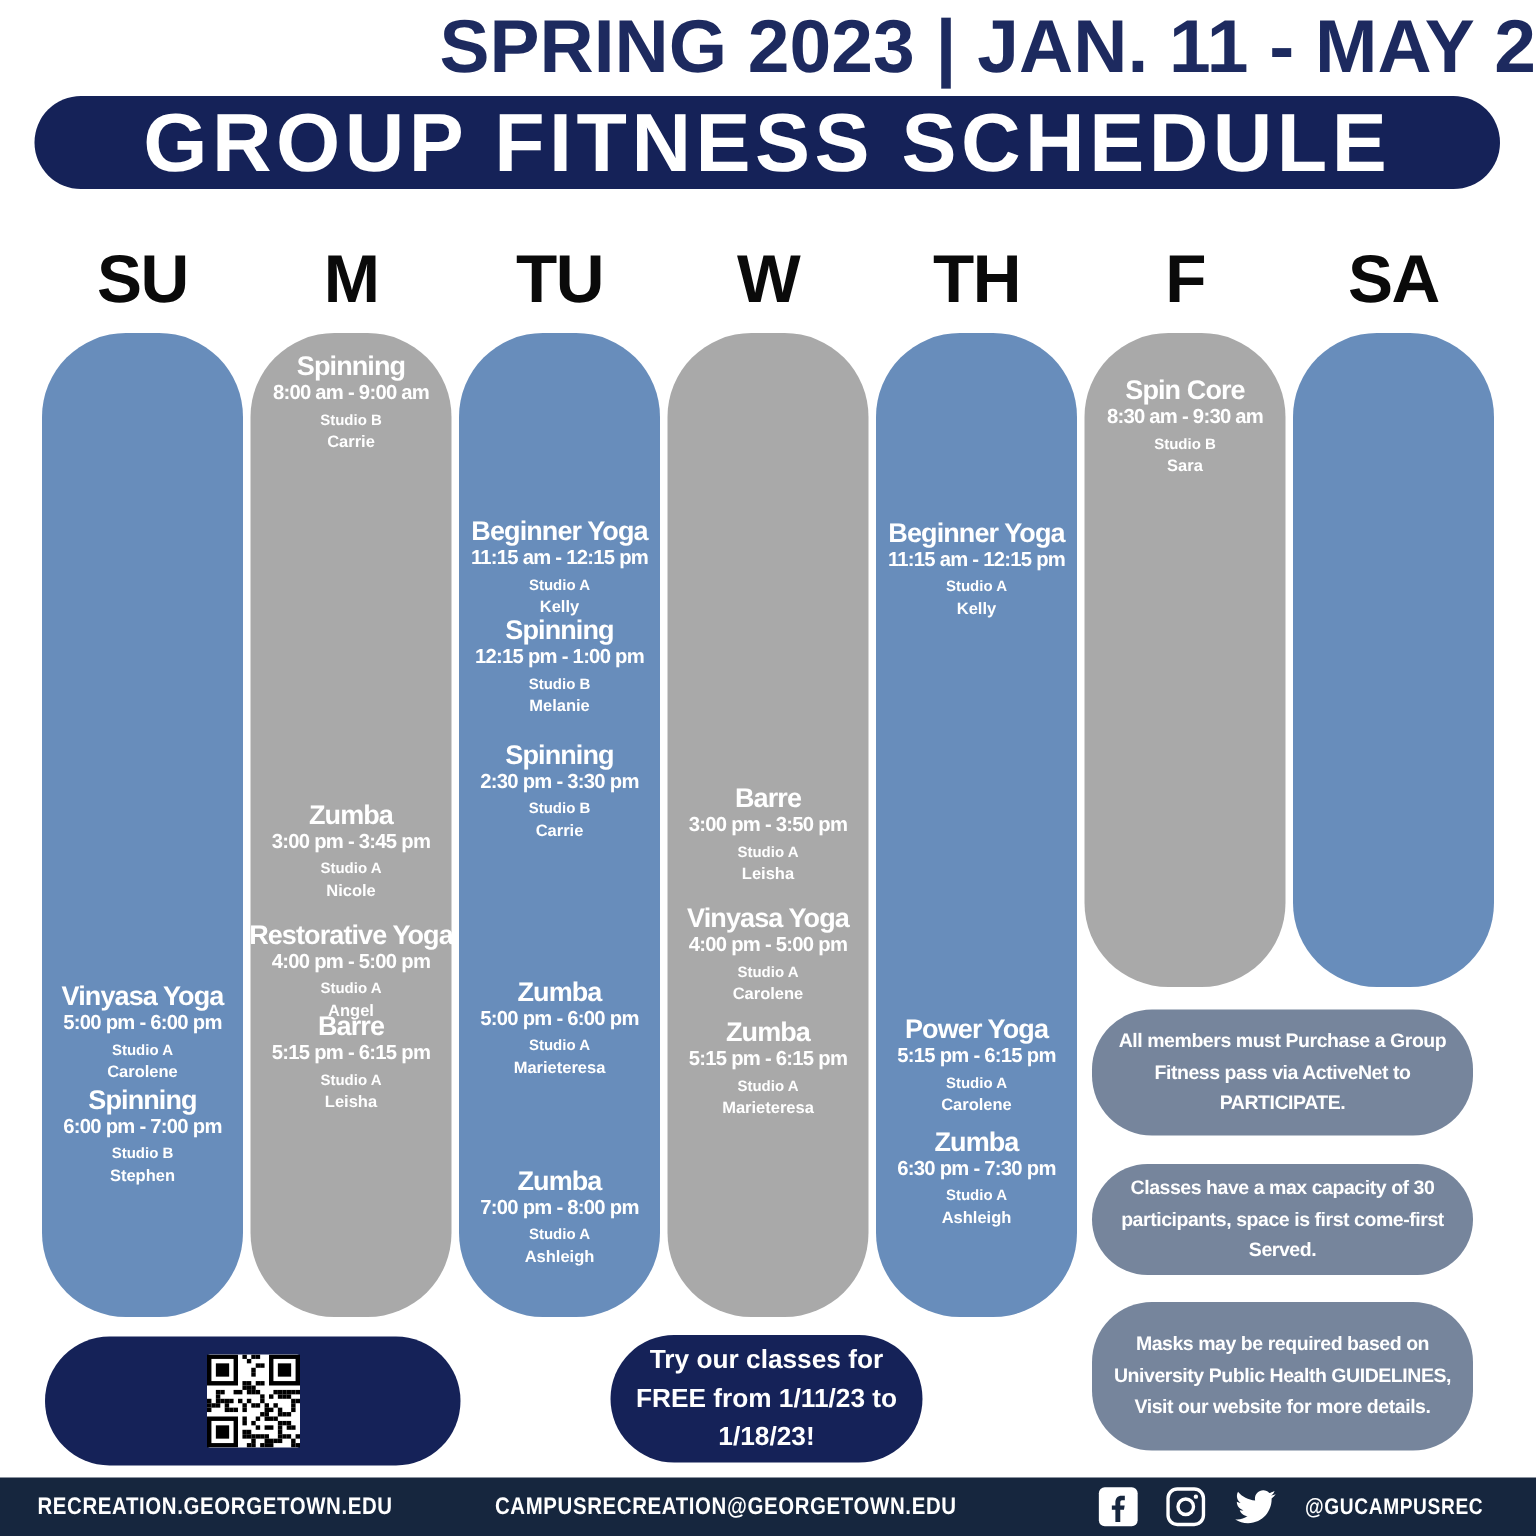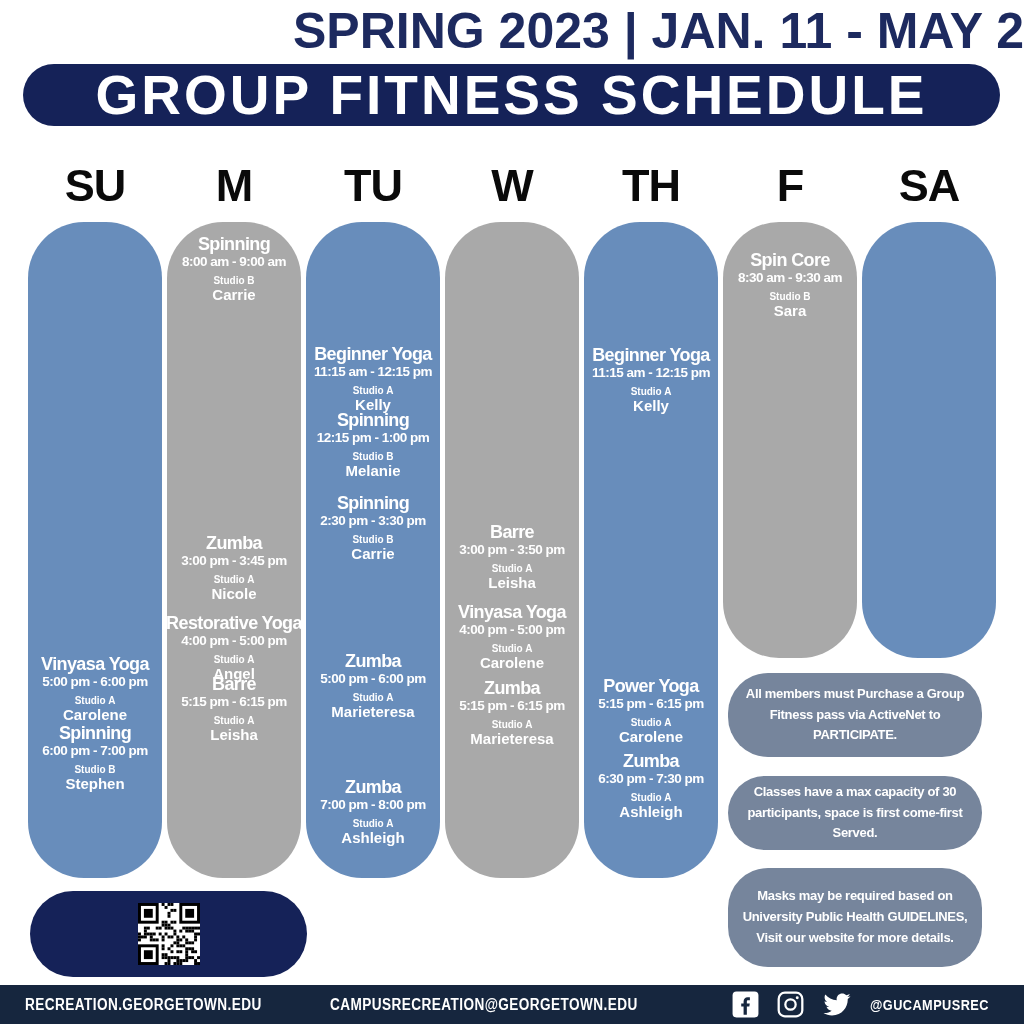--- a/index.html
+++ b/index.html
@@ -17,21 +17,21 @@
              color:#0a0a0a;text-align:center;letter-spacing:-1px;}
   
   .day-col{position:absolute;top:222px;border-radius:56px;}
   .day-col.blue{background:var(--column-blue,#688dbb);}
   .day-col.gray{background:var(--column-gray,#a9a9a9);}
   .cls{position:absolute;left:-8px;right:-8px;text-align:center;color:#fff;}
   .cls div{white-space:nowrap;}
   .cls .n{font-size:18px;font-weight:bold;line-height:19px;letter-spacing:-0.6px;}
   .cls .t{font-size:13.5px;font-weight:bold;line-height:16px;letter-spacing:-0.5px;}
   .cls .s{font-size:10px;font-weight:bold;line-height:14px;margin-top:4px;}
-  .cls .i{font-size:15px;font-weight:bold;line-height:14px;}
+  .cls .i{font-size:11px;font-weight:bold;line-height:14px;}
   
   .info-pill{position:absolute;left:728px;width:254px;background:var(--info-pill,#76859c);
              border-radius:40px;color:#fff;display:flex;align-items:center;justify-content:center;
              text-align:center;font-size:13px;font-weight:bold;line-height:1.6;
              letter-spacing:-0.3px;white-space:pre-line;box-sizing:border-box;padding:0 6px;}
   
   .promo{position:absolute;background:var(--navy,#152258);color:#fff;font-weight:bold;
          display:flex;align-items:center;justify-content:center;text-align:center;box-sizing:border-box;}
   .promo .lines{white-space:pre-line;font-size:17.5px;line-height:1.45;}
   .purchase-pill{left:30px;top:891px;width:277px;height:86px;border-radius:43px;gap:10px;padding:0 14px;}
@@ -323,20 +323,25 @@
           <rect x="14" y="0" width="7" height="7" fill="#000"></rect>
           <rect x="15" y="1" width="5" height="5" fill="#fff"></rect>
           <rect x="16" y="2" width="3" height="3" fill="#000"></rect>
           <rect x="0" y="14" width="7" height="7" fill="#000"></rect>
           <rect x="1" y="15" width="5" height="5" fill="#fff"></rect>
           <rect x="2" y="16" width="3" height="3" fill="#000"></rect>
         </svg>
     </div>
   </div>
 
+  <div class="promo free-pill">
+    <div class="lines">Try our classes for
+FREE from 1/11/23 to
+1/18/23!</div>
+  </div>
 
   <div class="footer">
     <div class="site">RECREATION.GEORGETOWN.EDU</div>
     <div class="mail">CAMPUSRECREATION@GEORGETOWN.EDU</div>
     <div class="social">
       <svg width="27" height="27" viewBox="0 0 24 24">
         <rect x="0.5" y="0.5" width="23" height="23" rx="3.5" fill="#ffffff"></rect>
         <path fill="#16263e" d="M15.9 8.2h-1.8c-.5 0-.9.5-.9 1.1v1.9h2.6l-.4 2.6h-2.2V21h-2.9v-7.2H8.2v-2.6h2.1V9.4c0-2.3 1.4-3.9 3.6-3.9h2V8.2z"></path>
       </svg>
       <svg width="27" height="27" viewBox="0 0 24 24" fill="none" stroke="#ffffff" stroke-width="2">

